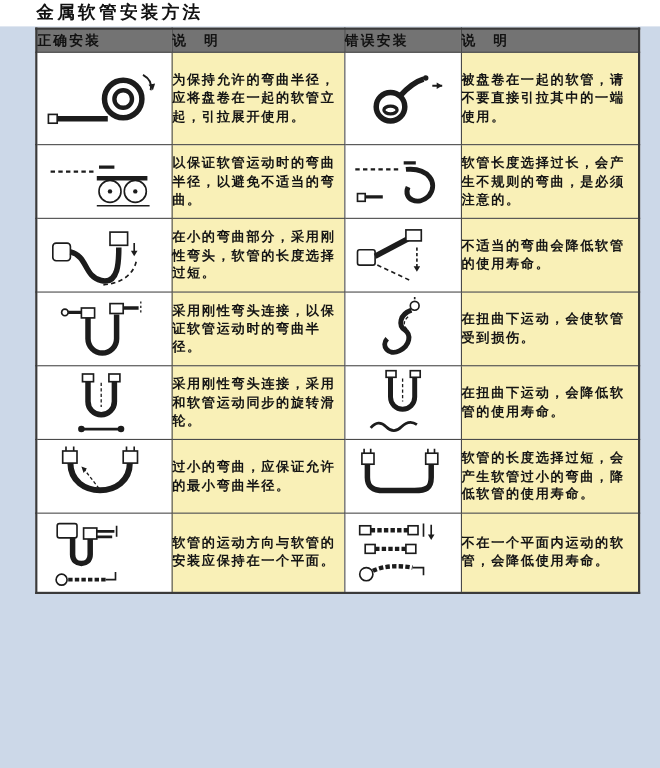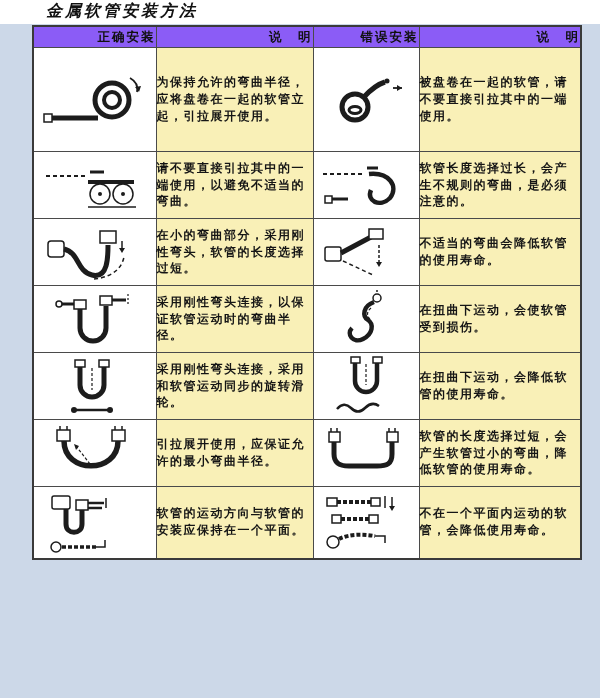--- a/index.html
+++ b/index.html
@@ -6,45 +6,45 @@
   body{
     width:600px;height:698px;position:relative;overflow:hidden;
     background:#ffffff;
     font-family:"Liberation Sans","DejaVu Sans",sans-serif;
   }
   .surround{
     position:absolute;top:24px;left:0;width:600px;height:674px;
     background:#ccd8e8;z-index:0;
   }
   .title{
-    position:absolute;top:1px;left:46px;margin:0;z-index:2;
+    position:absolute;top:1px;left:33px;margin:0;z-index:2;
     font-family:"DejaVu Serif","Liberation Serif",serif;
-    font-style:italic;font-weight:bold;font-size:16px;color:#111;
+    font-weight:bold;font-size:16px;color:#111;
     letter-spacing:3px;white-space:nowrap;
   }
   table.install{
     position:absolute;top:25px;left:32px;z-index:1;
     border-collapse:collapse;table-layout:fixed;width:548px;
     background:#ffffff;border:2px solid #3a3a3a;
   }
   table.install th, table.install td{
     border:1px solid #4a4a4a;padding:0;vertical-align:middle;
   }
   th.hd{
-    background:#8b5cf6;height:20px;
+    background:#737373;height:20px;
     font-size:12.5px;font-weight:bold;color:#111;
-    letter-spacing:2px;text-align:right;
+    letter-spacing:2px;text-align:left;
   }
   td.img{background:#ffffff;text-align:center;}
   td.desc{
     background:#f9f0b7;padding:5px 8px 5px 10px;
     font-size:12px;font-weight:bold;color:#151515;
     line-height:1.4;letter-spacing:1.5px;text-align:left;
   }
-  tr.r1{height:104px;} tr.rm{height:67px;} tr.r9{height:72px;}
+  tr.r1{height:84px;} tr.rm{height:67px;} tr.r9{height:72px;}
   svg{display:block;margin:0 auto;}
   .ln{stroke:#1c1c1c;fill:none;}
   .fit{stroke:#1c1c1c;fill:#ffffff;}
   .solid{fill:#1c1c1c;stroke:none;}
 </style>
 </head>
 <body>
 
 <div class="surround"></div>
 <h1 class="title">金属软管安装方法</h1>
@@ -98,21 +98,21 @@
           <path class="ln" d="M6 22 H 48" stroke-width="2" stroke-dasharray="4 3"></path>
           <path class="ln" d="M50 18 h 14" stroke-width="3"></path>
           <path class="ln" d="M48 28 H 94" stroke-width="4"></path>
           <circle class="fit" cx="60" cy="40" r="10" stroke-width="1.5"></circle>
           <circle class="solid" cx="60" cy="40" r="2"></circle>
           <circle class="fit" cx="83" cy="40" r="10" stroke-width="1.5"></circle>
           <circle class="solid" cx="83" cy="40" r="2"></circle>
           <path class="ln" d="M48 53 H 96" stroke-width="1.5"></path>
         </svg>
       </td>
-      <td class="desc">请不要直接引拉其中的一端使用，以避免不适当的弯曲。</td>
+      <td class="desc">以保证软管运动时的弯曲半径，以避免不适当的弯曲。</td>
       <td class="img">
         <svg width="95" height="62" viewBox="0 0 95 62">
           <path class="ln" d="M4 20 H 46" stroke-width="2" stroke-dasharray="4 3"></path>
           <path class="ln" d="M48 14 h 11" stroke-width="3"></path>
           <path class="ln" d="M50 20 C 70 18 80 32 71 44 C 61 54 47 47 52 36" stroke-width="4.5"></path>
           <rect class="fit" x="6" y="42" width="7" height="7" stroke-width="1.5"></rect>
           <path class="ln" d="M13 45 h 16" stroke-width="3"></path>
         </svg>
       </td>
       <td class="desc">软管长度选择过长，会产生不规则的弯曲，是必须注意的。</td>
@@ -198,21 +198,21 @@
         <svg width="110" height="62" viewBox="0 0 110 62">
           <rect class="fit" x="17" y="8" width="13" height="11" stroke-width="1.5"></rect>
           <path class="ln" d="M20 8 v -4 M 27 8 v -4" stroke-width="1.5"></path>
           <rect class="fit" x="72" y="8" width="13" height="11" stroke-width="1.5"></rect>
           <path class="ln" d="M75 8 v -4 M 82 8 v -4" stroke-width="1.5"></path>
           <path class="ln" d="M24 19 C 24 52 78 52 78 19" stroke-width="5.5"></path>
           <path class="ln" d="M50 42 L 36 24" stroke-width="1.2" stroke-dasharray="3 2"></path>
           <path class="solid" d="M34 22 l 2 6 3 -4 z"></path>
         </svg>
       </td>
-      <td class="desc">引拉展开使用，应保证允许的最小弯曲半径。</td>
+      <td class="desc">过小的弯曲，应保证允许的最小弯曲半径。</td>
       <td class="img">
         <svg width="95" height="62" viewBox="0 0 95 62">
           <rect class="fit" x="10" y="10" width="11" height="10" stroke-width="1.5"></rect>
           <path class="ln" d="M12 10 v -4 M 18 10 v -4" stroke-width="1.5"></path>
           <rect class="fit" x="68" y="10" width="11" height="10" stroke-width="1.5"></rect>
           <path class="ln" d="M70 10 v -4 M 76 10 v -4" stroke-width="1.5"></path>
           <path class="ln" d="M15 20 V 32 C 15 42 22 44 30 44 L 58 44 C 68 44 73 42 73 32 V 20" stroke-width="5"></path>
         </svg>
       </td>
       <td class="desc">软管的长度选择过短，会产生软管过小的弯曲，降低软管的使用寿命。</td>

